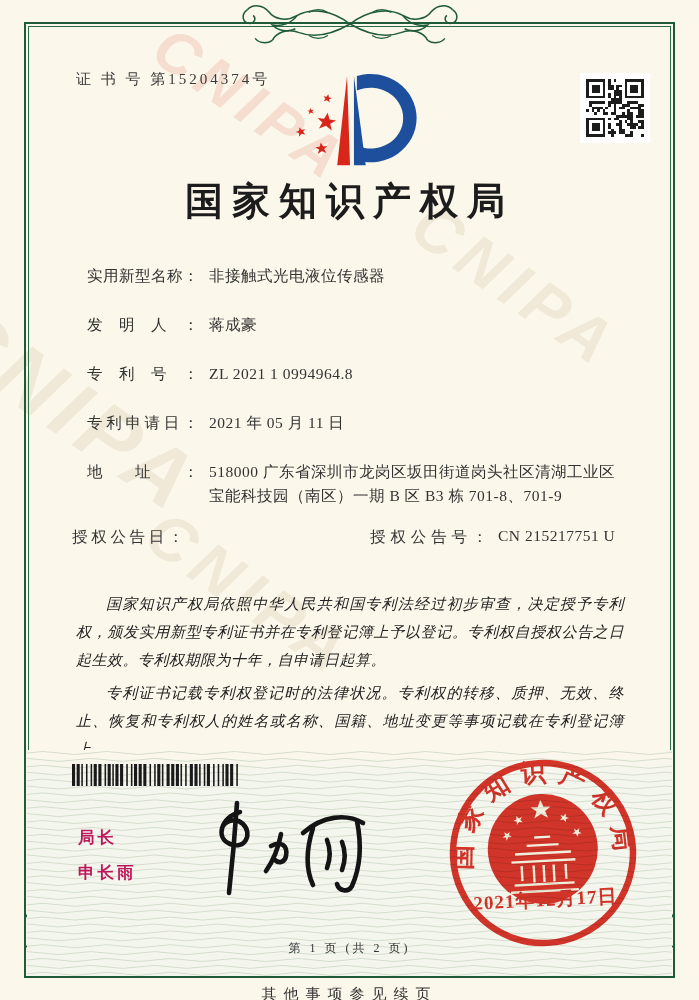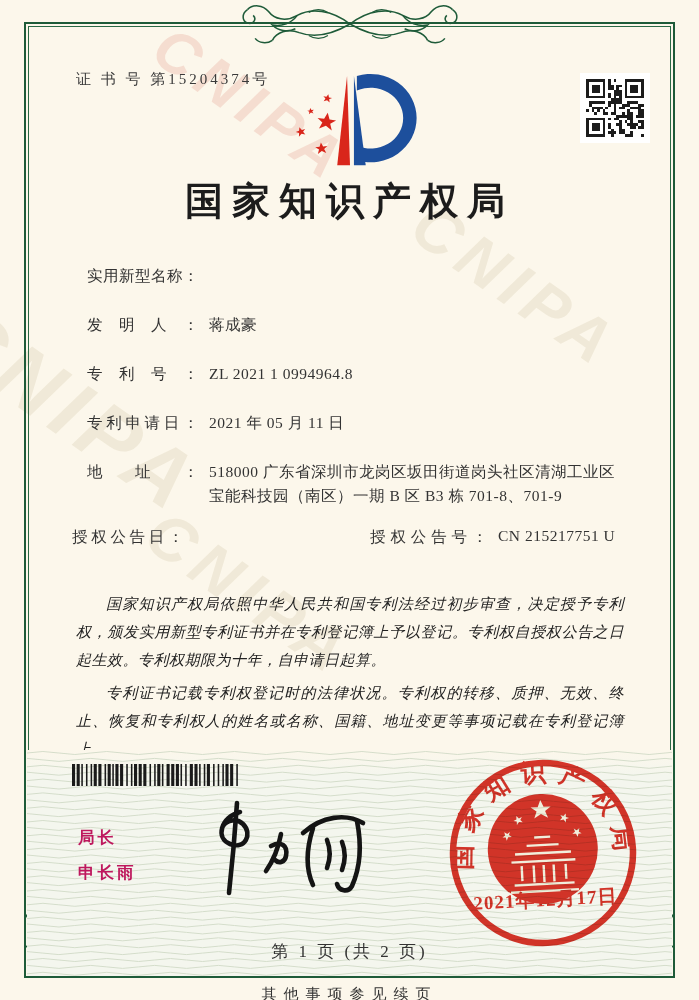--- a/index.html
+++ b/index.html
@@ -41,21 +41,21 @@
   
   .band{position:absolute;left:27px;right:27px;top:750px;height:226px;
         background:linear-gradient(180deg,#fcf7eb 0,#f4f6ee 26px);}
   .band svg{position:absolute;inset:0;opacity:.85;}
   
   .barcode{position:absolute;left:72px;top:764px;width:200px;height:22px;}
   .officer{position:absolute;left:78px;top:820px;font-family:"Liberation Sans","DejaVu Sans",sans-serif;
            font-weight:700;font-size:16.5px;color:#be185d;letter-spacing:3px;line-height:2.1;}
   .sig{position:absolute;left:180px;top:798px;width:200px;height:100px;}
   .seal{position:absolute;left:423px;top:753px;width:240px;height:200px;opacity:.93;mix-blend-mode:multiply;}
-  .pagefoot{position:absolute;left:0;top:940px;width:100%;text-align:center;font-size:17px;
+  .pagefoot{position:absolute;left:0;top:940px;width:100%;text-align:center;font-size:12px;
             letter-spacing:3px;color:#333;}
   .contnote{position:absolute;left:0;top:986px;width:100%;text-align:center;font-size:15px;
             letter-spacing:7px;color:#333;line-height:16px;}
 </style>
 </head>
 <body>
 
 <div class="page">
 
   <div class="wm pink" style="left:140px;top:70px;font-size:60px;">CNIPA</div>
@@ -252,20 +252,21 @@
     <path d="M97,6 L87,97 L100,97 Z" fill="#d9261b"></path>
     <path d="M104,6 L104,97 L116,97 Z" fill="#1d4f9c"></path>
     <path d="M107,6 A47,45 0 1 1 107,92 L107,77 A33,31 0 1 0 107,21 Z" fill="#1d4f9c"></path>
   </svg>
 
   <div class="title">国家知识产权局</div>
 
   <div class="fields">
     <div class="frow">
       <span class="flabel">实用新型名称：</span>
+      <span class="fvalue">非接触式光电液位传感器</span>
     </div>
     <div class="frow">
       <span class="flabel">发明人：</span>
       <span class="fvalue">蒋成豪</span>
     </div>
     <div class="frow">
       <span class="flabel">专利号：</span>
       <span class="fvalue">ZL 2021 1 0994964.8</span>
     </div>
     <div class="frow">

